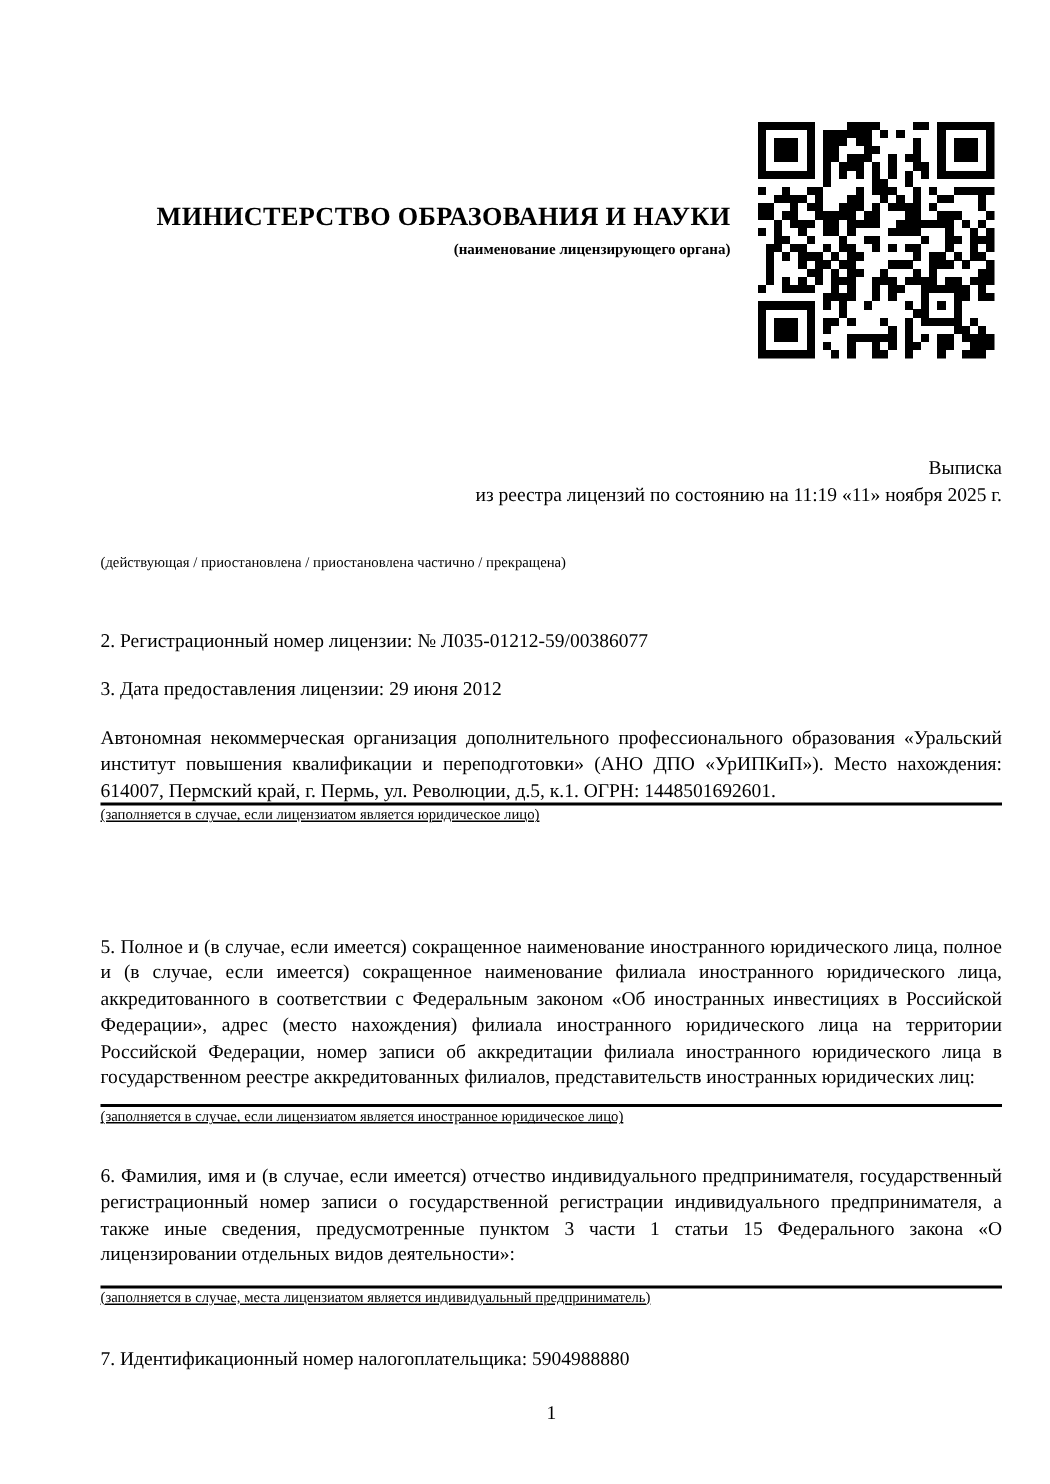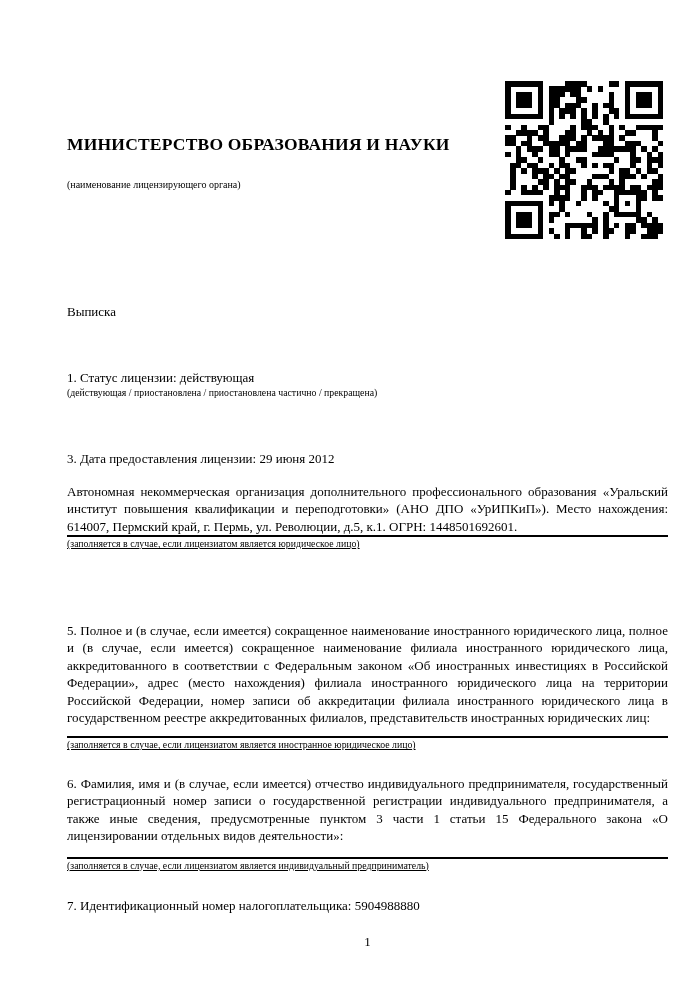--- a/index.html
+++ b/index.html
@@ -10,41 +10,41 @@
     color:#000;
     font-family:"Liberation Serif", serif;
     overflow:hidden;
   }
   .abs{position:absolute;}
   .col{left:67px;width:601px;}
 
   
   .authority{
     left:67px;top:132px;width:420px;
-    text-align:left;
+    text-align:right;
     font-weight:bold;
     font-size:17.5px;
     line-height:25px;
     letter-spacing:0.2px;
   }
   .authority .line{white-space:nowrap;}
   .authority .auth-caption{
-    font-weight:normal;
+    font-weight:bold;
     font-size:10px;
     line-height:12px;
-    margin-top:22px;
+    margin-top:4px;
     letter-spacing:0;
   }
 
   
   .qr{left:505px;top:81px;width:158px;height:158px;}
   .qr svg{display:block;width:158px;height:158px;}
 
   
-  .doc-title{top:303px;text-align:left;font-size:13px;line-height:17.5px;}
+  .doc-title{top:303px;text-align:right;font-size:13px;line-height:17.5px;}
 
   
   .field{font-size:13px;line-height:17.4px;}
   .field p{margin:0;}
   .justify{text-align:justify;}
   .caption{
     font-size:9.8px;
     line-height:13px;
     margin:0;
   }
@@ -490,48 +490,51 @@
         <rect x="98.07" y="152.55" width="5.51" height="5.51" fill="#000000"></rect>
         <rect x="119.86" y="152.55" width="5.51" height="5.51" fill="#000000"></rect>
         <rect x="136.21" y="152.55" width="5.51" height="5.51" fill="#000000"></rect>
         <rect x="141.66" y="152.55" width="5.51" height="5.51" fill="#000000"></rect>
         <rect x="147.10" y="152.55" width="5.51" height="5.51" fill="#000000"></rect>
       </svg>
   </div>
 
   <div class="abs col doc-title">
     <div>Выписка</div>
+    <div>из реестра лицензий по состоянию на 11:19 «11» ноября 2025 г.</div>
   </div>
 
   <section class="abs col field" style="top:369px">
-    <p>1. Статус лицензии: действующая</p>
     <p class="caption cap-gap">(действующая / приостановлена / приостановлена частично / прекращена)</p>
   </section>
 
+  <section class="abs col field" style="top:418px">
+    <p>2. Регистрационный номер лицензии: № Л035-01212-59/00386077</p>
+  </section>
 
   <section class="abs col field" style="top:450px">
     <p>3. Дата предоставления лицензии: 29 июня 2012</p>
   </section>
 
   <section class="abs col field" style="top:483px">
     <p class="justify">Автономная некоммерческая организация дополнительного профессионального образования «Уральский институт повышения квалификации и переподготовки» (АНО ДПО «УрИПКиП»). Место нахождения: 614007, Пермский край, г. Пермь, ул. Революции, д.5, к.1. ОГРН: 1448501692601.</p>
     <hr class="rule">
     <p class="caption cap-after-rule">(заполняется в случае, если лицензиатом является юридическое лицо)</p>
   </section>
 
   <section class="abs col field" style="top:622px">
     <p class="justify">5. Полное и (в случае, если имеется) сокращенное наименование иностранного юридического лица, полное и (в случае, если имеется) сокращенное наименование филиала иностранного юридического лица, аккредитованного в соответствии с Федеральным законом «Об иностранных инвестициях в Российской Федерации», адрес (место нахождения) филиала иностранного юридического лица на территории Российской Федерации, номер записи об аккредитации филиала иностранного юридического лица в государственном реестре аккредитованных филиалов, представительств иностранных юридических лиц:</p>
     <hr class="rule" style="margin-top:10px">
     <p class="caption cap-after-rule">(заполняется в случае, если лицензиатом является иностранное юридическое лицо)</p>
   </section>
 
   <section class="abs col field" style="top:775px">
     <p class="justify">6. Фамилия, имя и (в случае, если имеется) отчество индивидуального предпринимателя, государственный регистрационный номер записи о государственной регистрации индивидуального предпринимателя, а также иные сведения, предусмотренные пунктом 3 части 1 статьи 15 Федерального закона «О лицензировании отдельных видов деятельности»:</p>
     <hr class="rule" style="margin-top:12px">
-    <p class="caption cap-after-rule">(заполняется в случае, если лицензиатом является индивидуальный предприниматель)</p>
+    <p class="caption cap-after-rule">(заполняется в случае, места лицензиатом является индивидуальный предприниматель)</p>
   </section>
 
   <section class="abs col field" style="top:897px">
     <p>7. Идентификационный номер налогоплательщика: 5904988880</p>
   </section>
 
   <div class="abs col page-number">1</div>
 
 </div>
 

